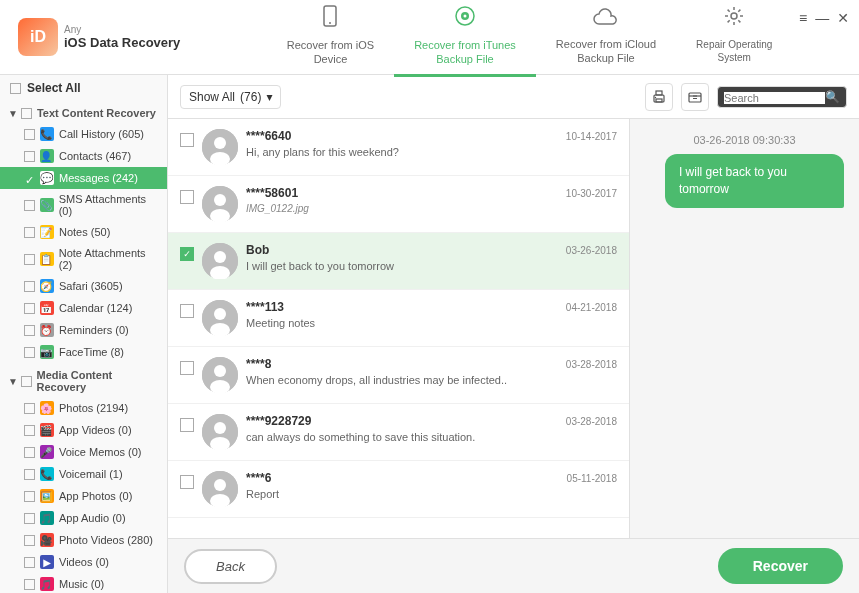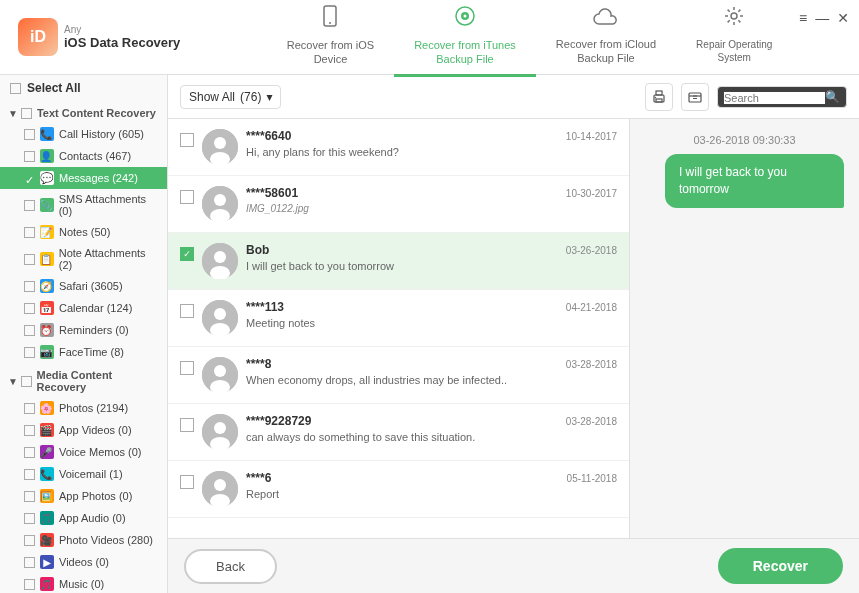--- a/index.html
+++ b/index.html
@@ -287,20 +287,21 @@
       height: 55px;
     }
     .back-btn {
       padding: 8px 30px;
       border: 2px solid #ccc;
       border-radius: 25px;
       background: white;
       font-size: 13px;
       color: #555;
       cursor: pointer;
+      font-style: italic;
     }
     .recover-btn {
       padding: 10px 35px;
       border: none;
       border-radius: 25px;
       background: #4cbb6e;
       font-size: 14px;
       color: white;
       cursor: pointer;
       font-weight: bold;

